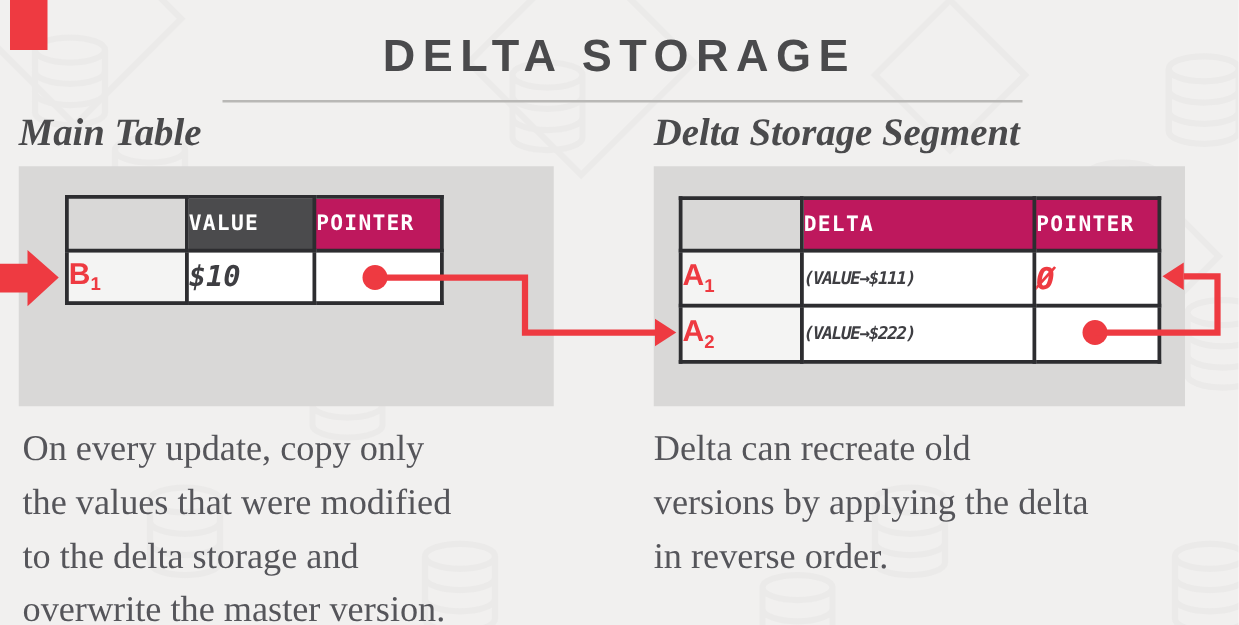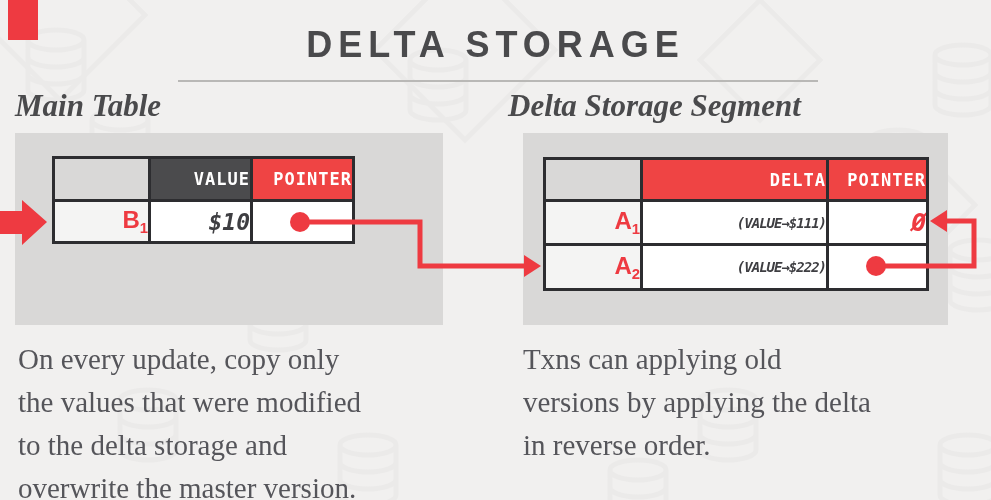--- a/index.html
+++ b/index.html
@@ -10,34 +10,34 @@
   
   .corner-tab{position:absolute;left:8px;top:0;width:30px;height:40px;background:#ee3a41;z-index:4;}
   
   .title{position:absolute;left:0;top:24px;width:991px;text-align:center;
          font-size:36px;font-weight:bold;letter-spacing:6px;color:#4a4a4c;z-index:2;}
   .title-rule{position:absolute;left:178px;top:80px;width:640px;height:2px;background:#b9b8b6;z-index:2;}
   
   .section-heading{position:absolute;top:88px;font-family:"Liberation Serif",serif;
          font-style:italic;font-weight:bold;font-size:31px;color:#4a4a4c;z-index:2;}
   .heading-left{left:15px;text-align:right;}
-  .heading-right{left:508px;}
+  .heading-right{left:523px;}
   
   .panel{position:absolute;top:133px;height:192px;background:#d9d8d7;z-index:1;}
   .panel-left{left:15px;width:428px;}
   .panel-right{left:523px;width:425px;}
   
   table.dtable{position:absolute;border-collapse:collapse;table-layout:fixed;z-index:2;}
   .t-main{left:52px;top:156px;}
   .t-delta{left:543px;top:157px;}
-  table.dtable td,table.dtable th{border:3px solid #2d2d30;padding:0;text-align:right;vertical-align:middle;overflow:hidden;}
+  table.dtable td,table.dtable th{border:3px solid #2d2d30;padding:0;text-align:left;vertical-align:middle;overflow:hidden;}
   table.dtable th{font-family:"DejaVu Sans Mono",monospace;font-weight:bold;font-size:17px;
         letter-spacing:1px;color:#ffffff;}
   th.hdr-dark{background:#4b4b4d;}
-  th.hdr-red{background:#ef4444;}
+  th.hdr-red{background:#be185d;}
   td.ghost,th.ghost{border:none;background:transparent;}
   td.label-cell{background:#f4f4f3;color:#ee3a41;font-weight:bold;font-size:24px;}
   td.label-cell sub{font-size:62%;vertical-align:-0.35em;}
   td.value-cell{background:#ffffff;font-family:"DejaVu Sans Mono",monospace;
         font-style:italic;font-weight:bold;font-size:23px;color:#3e3e42;}
   td.value-red{color:#ee3a41;}
   td.hilite{border:6px solid #000000;}
   td.delta-cell{font-size:14px;letter-spacing:-1px;}
   td.pointer-cell{background:#ffffff;font-family:"DejaVu Sans Mono",monospace;
         font-style:italic;font-weight:bold;font-size:24px;color:#ee3a41;}
@@ -148,18 +148,18 @@
     <polygon class="red-fill" points="947,210 930,221 947,232"></polygon>
   </svg>
 
   <div class="caption caption-left">
     <div>On every update, copy only</div>
     <div>the values that were modified</div>
     <div>to the delta storage and</div>
     <div>overwrite the master version.</div>
   </div>
   <div class="caption caption-right">
-    <div>Txns can applying old</div>
+    <div>Delta can recreate old</div>
     <div>versions by applying the delta</div>
     <div>in reverse order.</div>
   </div>
 
 </div>
 
 </body></html>

